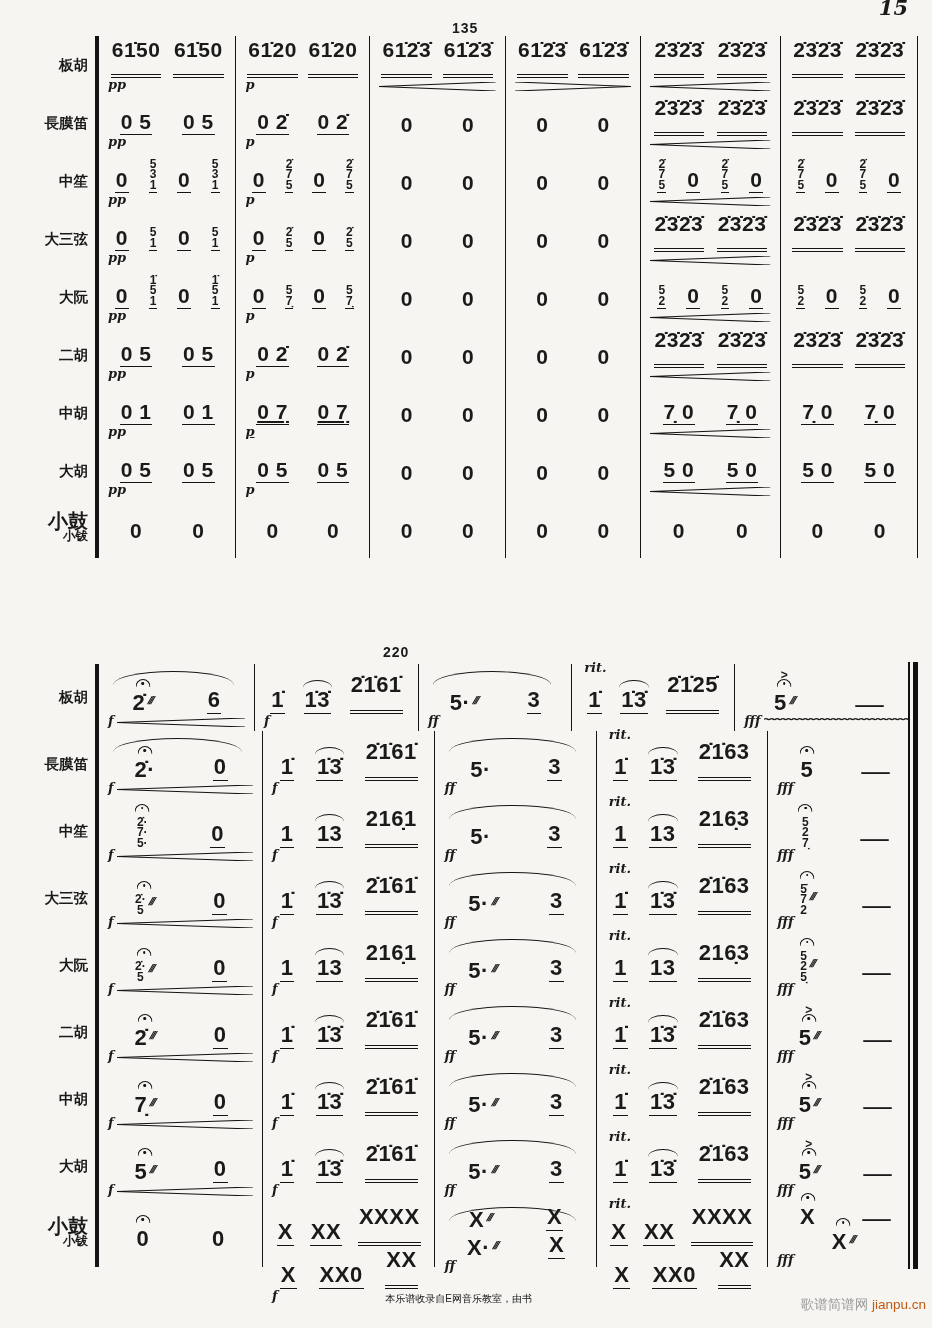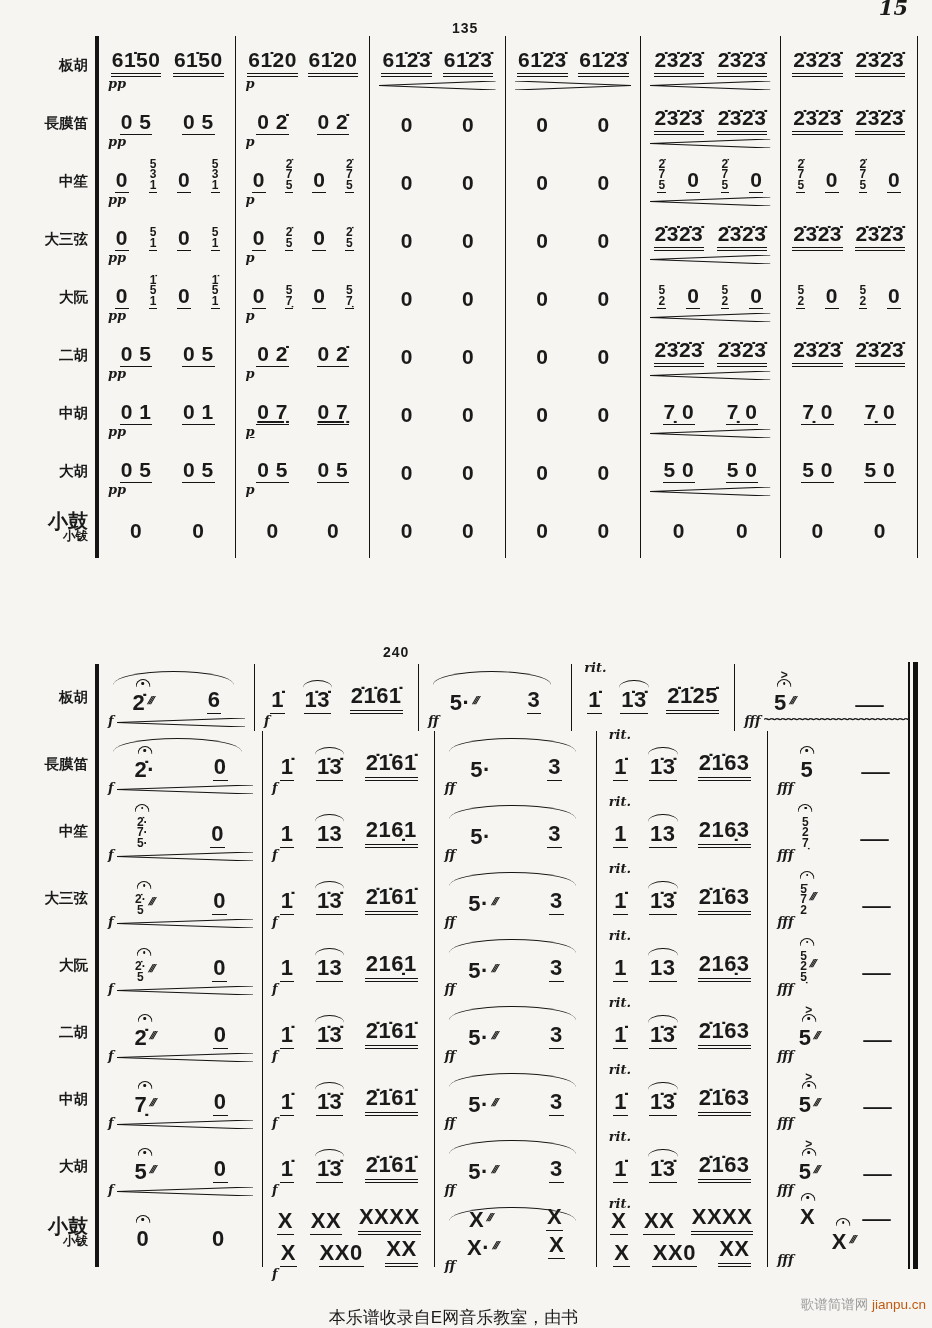--- a/index.html
+++ b/index.html
@@ -34,49 +34,49 @@
   .hp{flex:1;height:9px;margin-top:2px}
   .hp svg{width:100%;height:100%;display:block}
   .hp path{stroke:#141414;stroke-width:1.1;fill:none;vector-effect:non-scaling-stroke}
   .above{position:absolute;top:-4px;left:12px;font:italic 700 13px "DejaVu Serif",serif}
   .slur{position:absolute;top:7px;left:14px;right:20px;height:13px;border-top:1.6px solid #141414;
         border-radius:50%/100% 100% 0 0;pointer-events:none}
   .tok{position:relative;display:inline-flex;align-items:flex-end;font-weight:700;font-size:21px;line-height:1;padding:0 1px}
   #sys2 .tok{font-size:22px}
   .lines .tok{font-size:17px}
   .u1{border-bottom:1.7px solid #141414;padding-bottom:2px}
-  .u2{border-bottom:4px double #141414;padding-bottom:3px}
+  .u2{border-bottom:4px double #141414;padding-bottom:14px}
   .txt{letter-spacing:.5px}
   .dash .txt{font-size:19px;transform:scaleX(1.5);transform-origin:center}
   .stack{display:inline-flex;flex-direction:column;align-items:center;font-size:12px;line-height:10.5px;font-weight:700;position:relative}
   .stack .sd{display:block}
   .trem{font-size:11px;font-style:italic;letter-spacing:-1.5px;margin-left:3px;align-self:center;transform:translateY(-3px) skewX(-12deg)}
   .fermata{position:absolute;left:50%;top:-13px;width:13px;height:7px;border:1.7px solid #141414;border-bottom:none;
            border-radius:8px 8px 0 0;transform:translateX(-50%)}
   .fermata::after{content:'';position:absolute;left:50%;top:2.2px;width:2.6px;height:2.6px;border-radius:50%;
                   background:#141414;transform:translateX(-50%)}
   .accent{position:absolute;left:50%;top:-24px;transform:translateX(-50%);font:700 12px "Liberation Sans",sans-serif}
   .arcline{position:absolute;left:-1px;right:-1px;top:-9px;height:7px;border-top:1.6px solid #141414;
            border-radius:50%/100% 100% 0 0}
   .wavy{flex:1;overflow:hidden;white-space:nowrap;font-size:13px;font-weight:700;letter-spacing:-2px;line-height:9px;transform:translateY(-1px)}
   .final{border-right:none}
   .final::after{content:'';position:absolute;right:0;top:-2px;bottom:-2px;width:5px;background:#111}
   .final::before{content:'';position:absolute;right:8px;top:-2px;bottom:-2px;width:1.6px;background:#111}
   #sys1 .meas .cell:last-child{border-right:1.8px solid #141414}
   footer{position:absolute;left:0;right:0;top:1286px;height:34px}
-  .credit{position:absolute;left:50%;transform:translateX(-55%);top:20px;font-size:17px}
+  .credit{position:absolute;left:50%;transform:translateX(-55%);top:6px;font-size:10px}
   .sitebox{position:absolute;right:6px;top:10px;font-size:13.5px}
 </style>
 </head>
 <body style="background: rgb(246, 245, 241); color: rgb(26, 26, 26);">
 
 <div class="page">
   <div class="page-number">15</div>
   <div class="mnum" id="ml1">135</div>
-  <div class="mnum" id="ml2">240</div>
+  <div class="mnum" id="ml2">220</div>
   <div class="system" id="sys1">
       <div class="row">
         <div class="label">
           <span class="l1">板胡</span>
         </div>
         <div class="meas">
           <div class="cell" style="flex: 134 0 0px;">
             <div class="nl">
               <span class="tok u2">
                 <span class="txt">61̇50</span>

